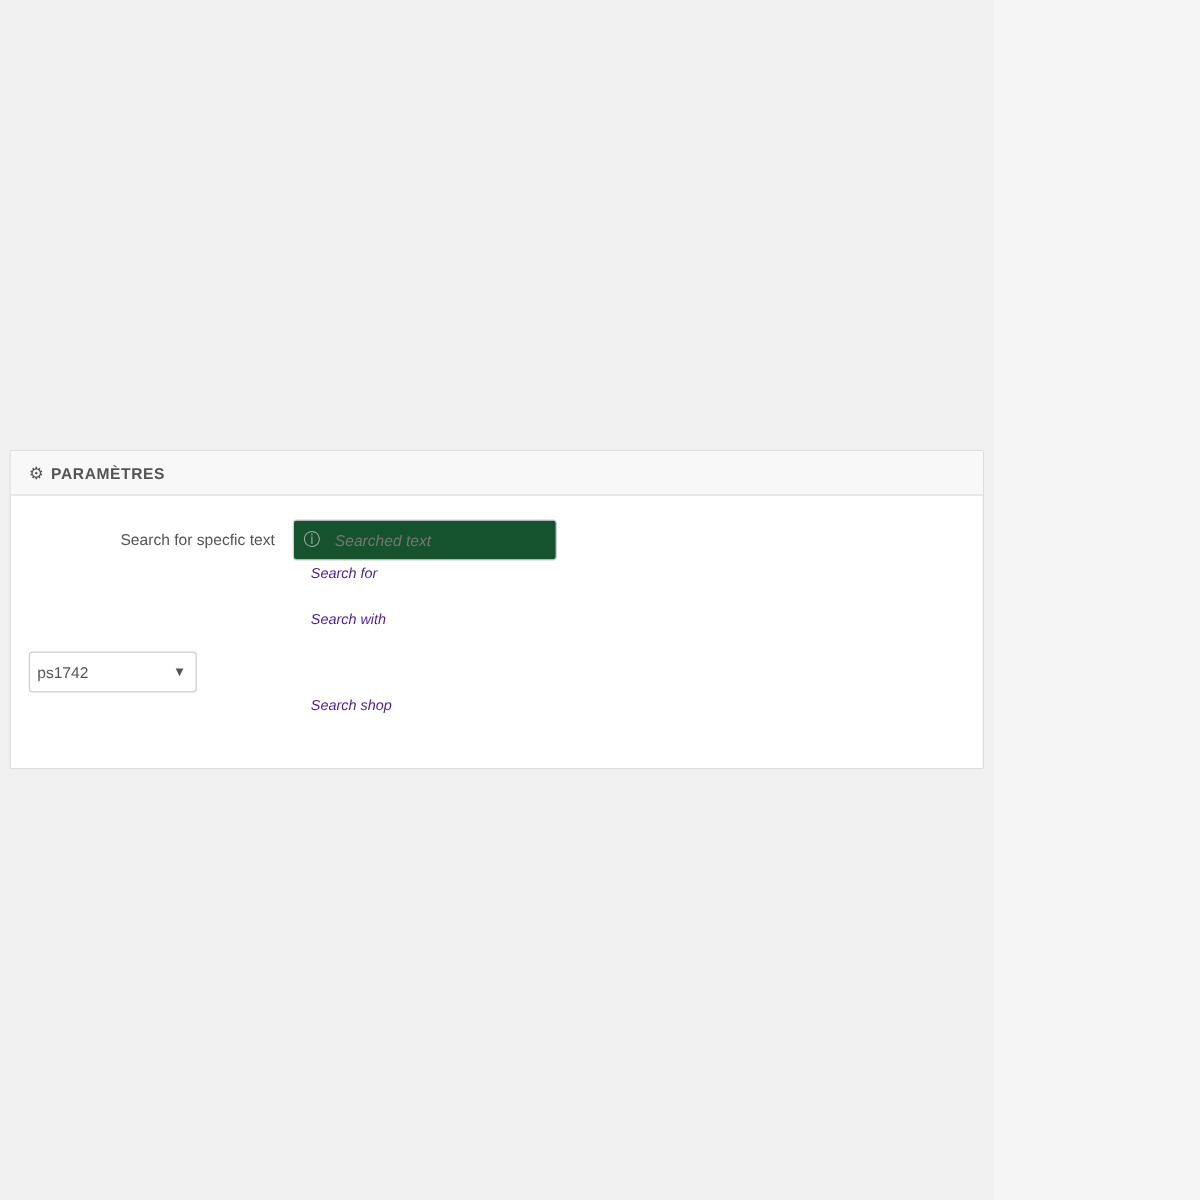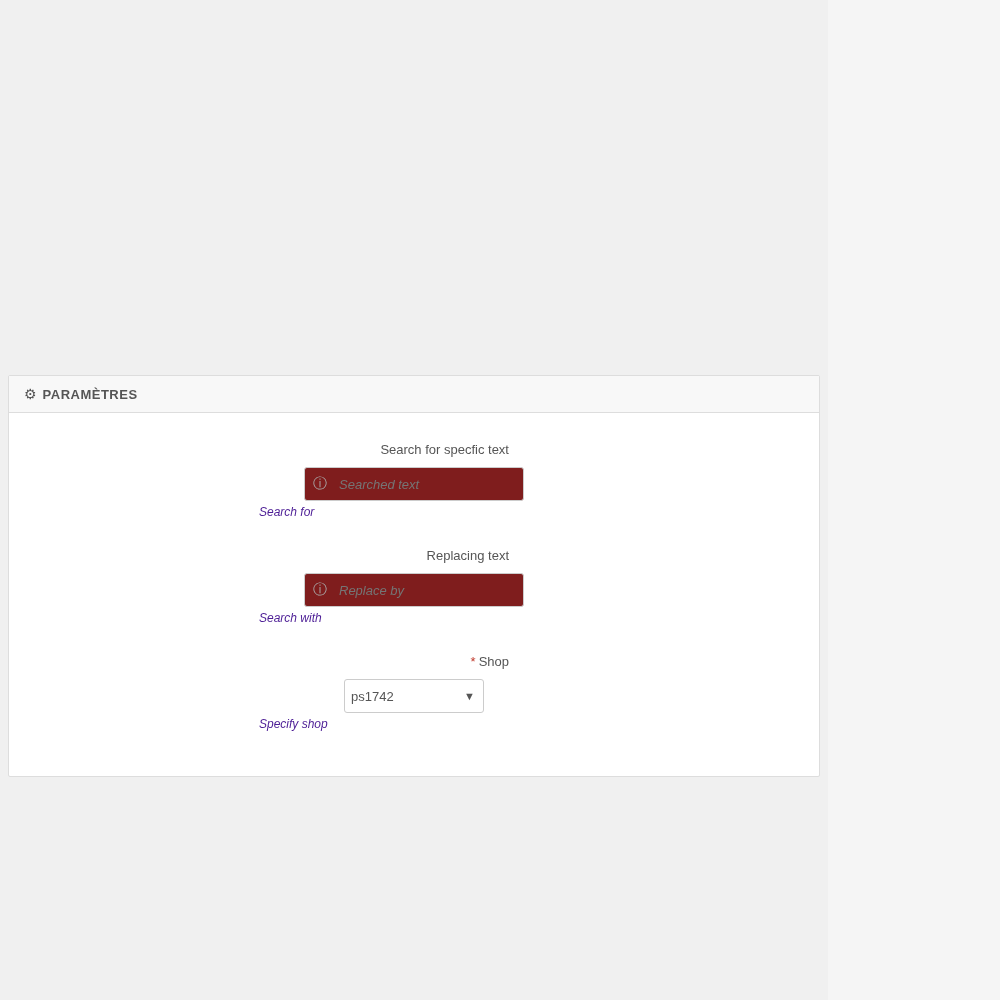--- a/index.html
+++ b/index.html
@@ -64,21 +64,20 @@
 
     .form-group {
       display: flex;
       flex-direction: column;
       margin-bottom: 20px;
     }
 
     .form-row {
       display: flex;
       align-items: center;
-      flex-direction: column;
     }
 
     .form-label {
       text-align: right;
       width: 220px;
       min-width: 220px;
       padding-right: 15px;
       color: #555;
       font-size: 13px;
       line-height: 34px;
@@ -87,21 +86,21 @@
     .required-star {
       color: #c0392b;
       margin-right: 3px;
     }
 
     .input-group {
       display: flex;
       align-items: center;
       border: 1px solid #ccc;
       border-radius: 3px;
-      background: #7f1d1d;
+      background: #14532d;
       width: 220px;
     }
 
     .input-icon-btn {
       background: transparent;
       border: none;
       padding: 0 8px;
       color: #999;
       cursor: pointer;
       font-size: 13px;
@@ -190,40 +189,28 @@
             <button class="input-icon-btn">
               <span class="info-icon"></span>
             </button>
             <input class="form-input" type="text" placeholder="Searched text" style="">
           </div>
         </div>
         <div class="form-hint">Search for</div>
       </div>
 
       <div class="form-group">
-        <div class="form-row">
-          <label class="form-label">Replacing text</label>
-          <div class="input-group">
-            <button class="input-icon-btn">
-              <span class="info-icon"></span>
-            </button>
-            <input class="form-input" type="text" placeholder="Replace by" style="">
-          </div>
-        </div>
         <div class="form-hint">Search with</div>
       </div>
 
       <div class="form-group">
         <div class="form-row">
-          <label class="form-label">
-            <span class="required-star">*</span><span>Shop</span>
-          </label>
           <div class="form-select-wrapper">
             <select class="form-select"><option value="ps1742">ps1742</option></select>
             <span class="select-arrow">▼</span>
           </div>
         </div>
-        <div class="form-hint">Specify shop</div>
+        <div class="form-hint">Search shop</div>
       </div>
 
     </div>
   </div>
 </div>
 
 </body></html>

